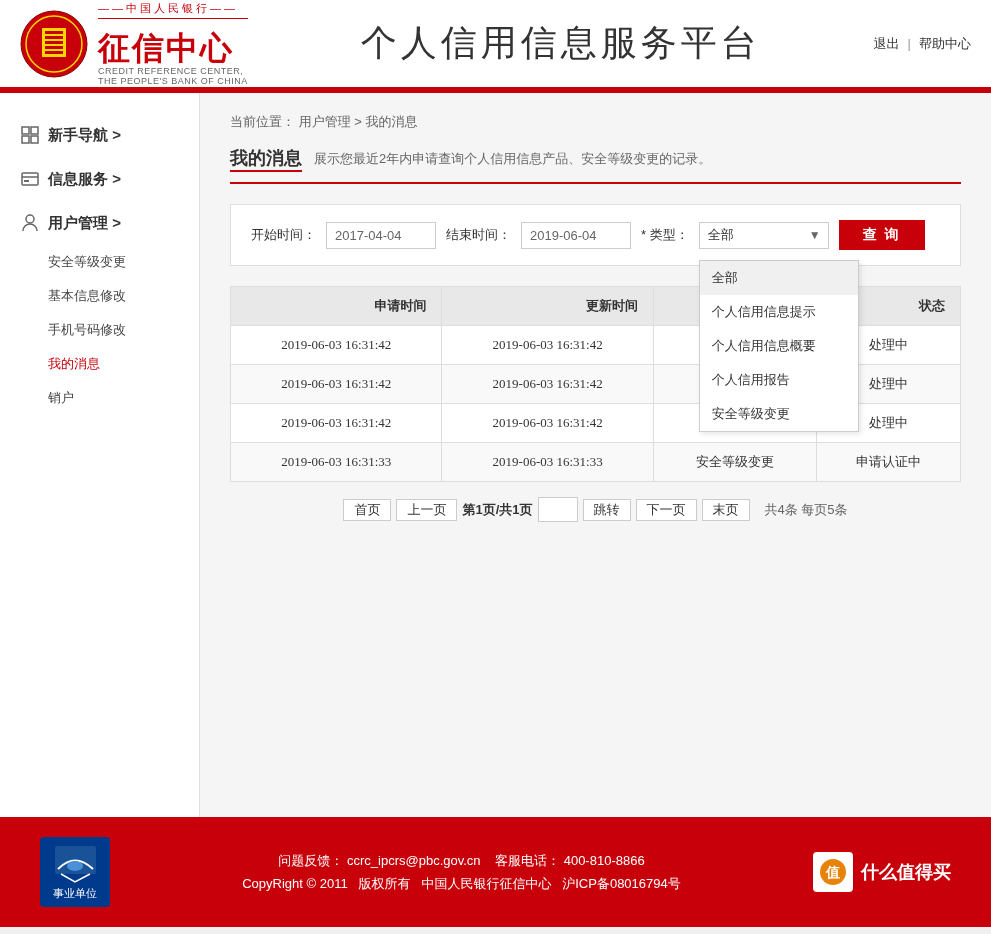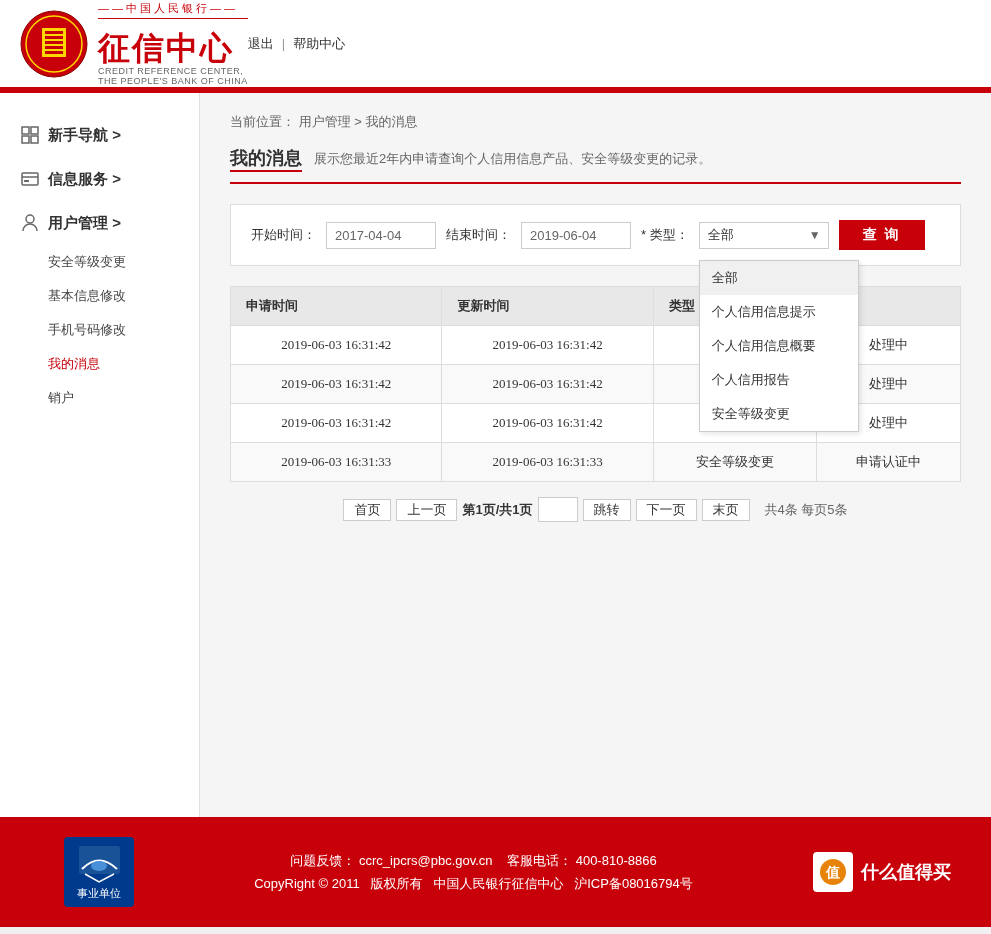--- a/index.html
+++ b/index.html
@@ -228,21 +228,21 @@
       width: 100%;
       border-collapse: collapse;
       background: white;
       border: 1px solid #ddd;
     }
     .data-table thead tr {
       background: #e8e8e8;
     }
     .data-table th {
       padding: 10px 15px;
-      text-align: left;
+      text-align: right;
       font-weight: bold;
       font-size: 13px;
       color: #333;
       border: 1px solid #ddd;
     }
     .data-table td {
       padding: 10px 15px;
       text-align: center;
       font-size: 13px;
       color: #333;
@@ -296,21 +296,20 @@
       height: 70px;
       background: #003a8c;
       border-radius: 4px;
       display: flex;
       flex-direction: column;
       align-items: center;
       justify-content: center;
       color: white;
       font-size: 10px;
       gap: 2px;
-      margin-left: 24px;
     }
     .footer-text {
       flex: 1;
       text-align: center;
     }
     .footer-text p {
       font-size: 13px;
       line-height: 1.8;
       color: white;
     }
@@ -358,20 +357,21 @@
       <rect x="22" y="44" width="24" height="3" fill="#ffd700" rx="1"></rect>
       <rect x="22" y="18" width="3" height="29" fill="#ffd700" rx="1"></rect>
       <rect x="43" y="18" width="3" height="29" fill="#ffd700" rx="1"></rect>
     </svg>
     <div class="logo-text-area">
       <span class="logo-top-text">——中国人民银行——</span>
       <span class="logo-main-text">征信中心</span>
       <span class="logo-sub-text">CREDIT REFERENCE CENTER,<br>THE PEOPLE'S BANK OF CHINA</span>
     </div>
   </div>
+  <h1 class="header-title">个人信用信息服务平台</h1>
   <nav class="header-nav">
     <a href="#">退出</a>
     <span class="divider">|</span>
     <a href="#">帮助中心</a>
   </nav>
 </header>
 
 <div class="divider-line"></div>
 
 <div class="main-layout">

